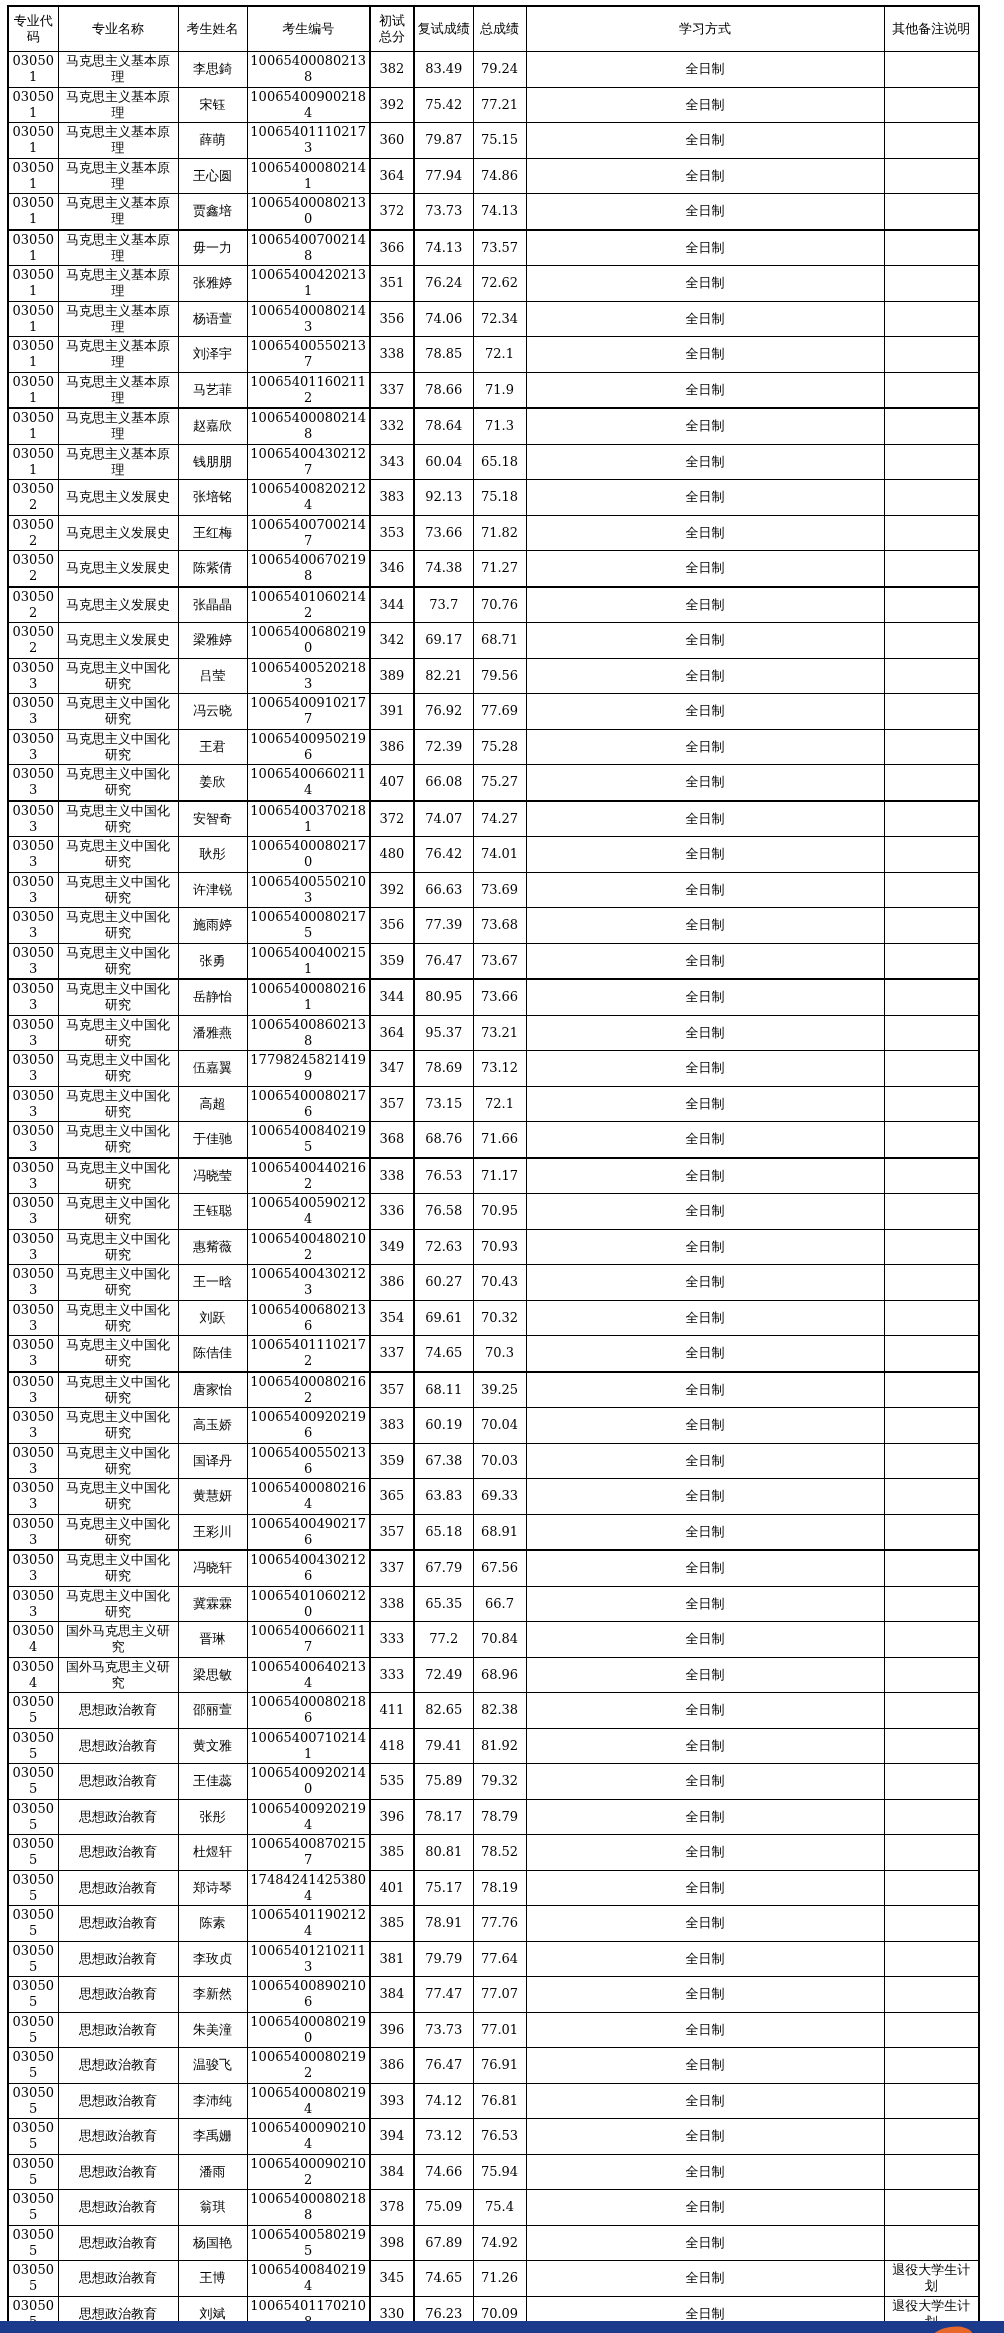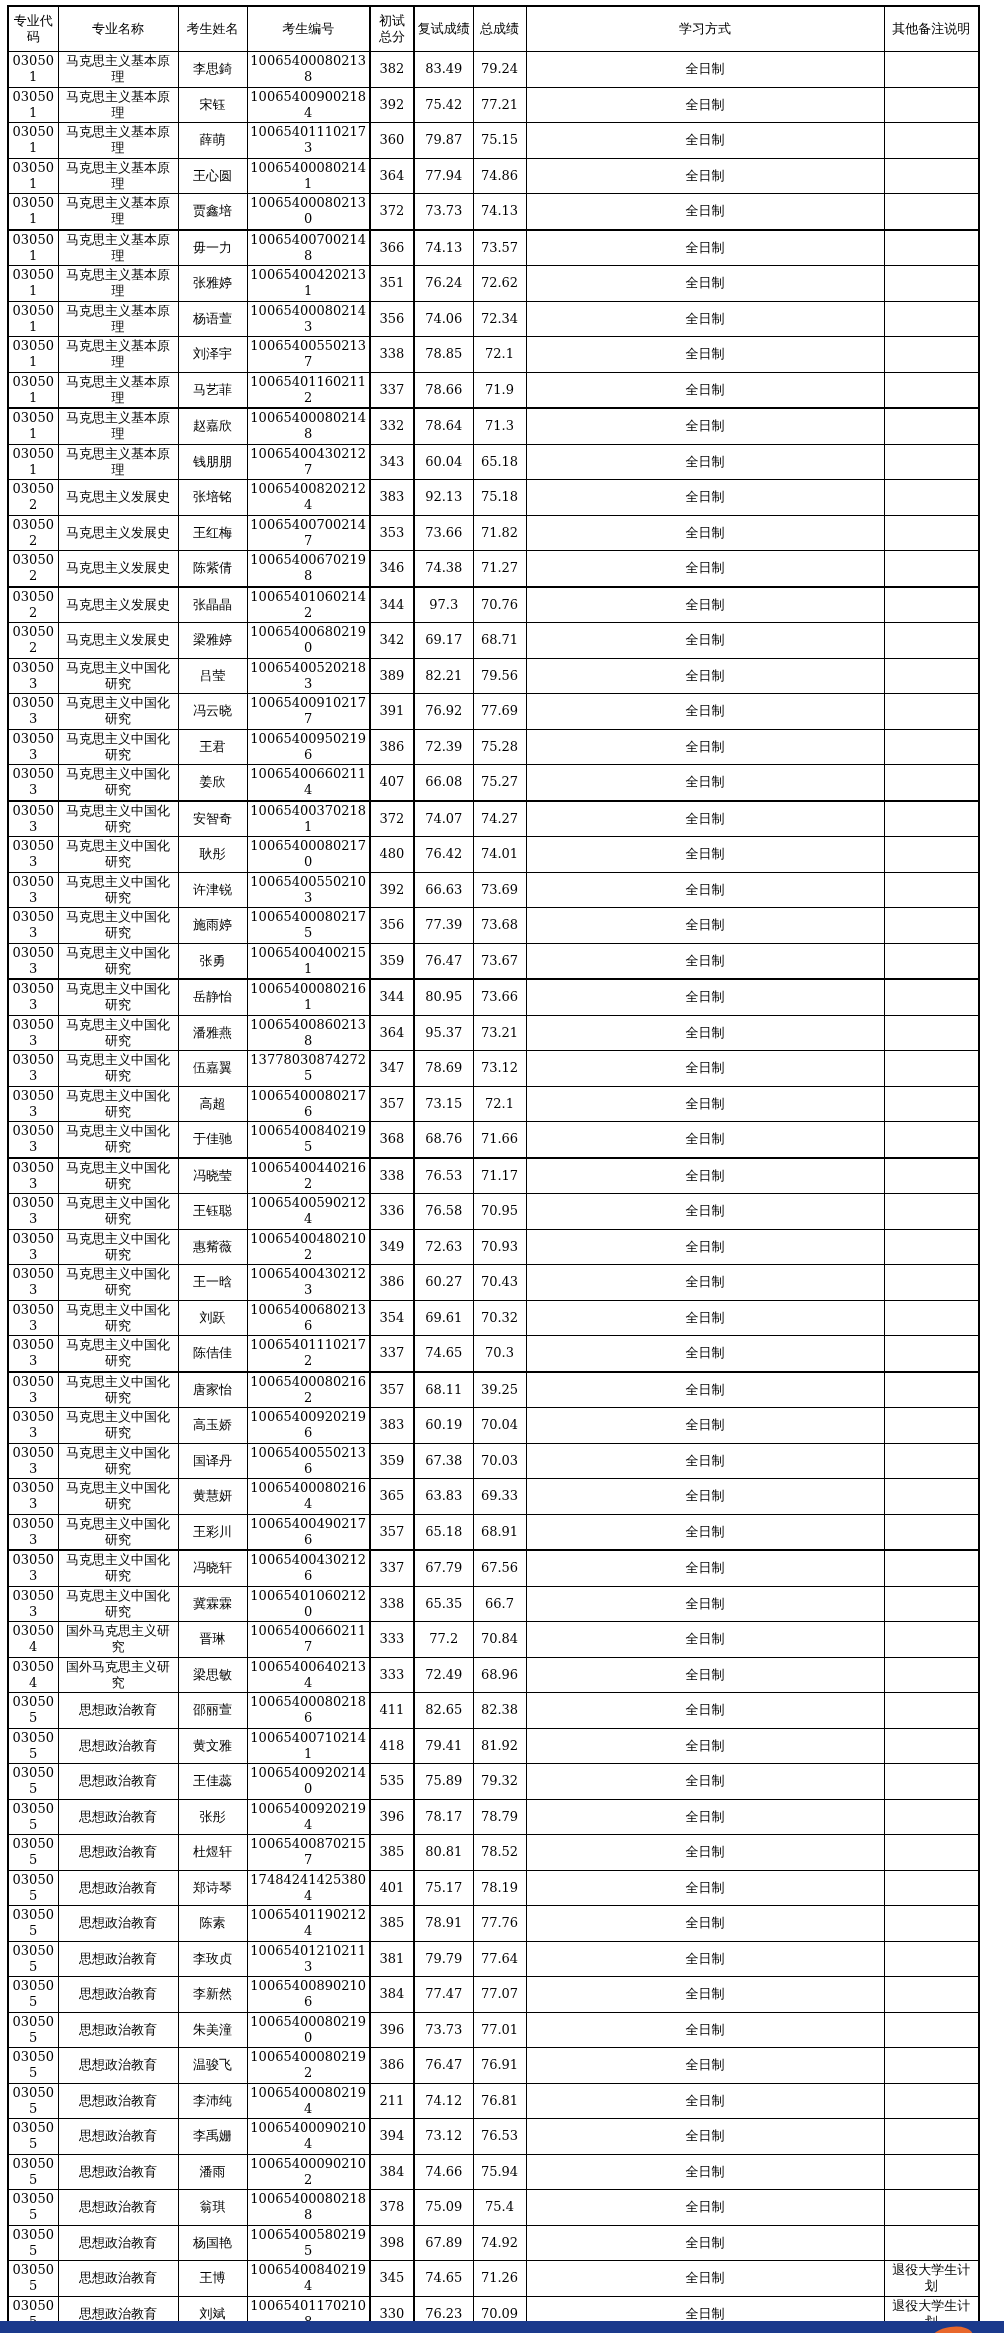--- a/index.html
+++ b/index.html
@@ -229,21 +229,21 @@
           <td>71.27</td>
           <td>全日制</td>
           <td></td>
         </tr>
         <tr>
           <td>030502</td>
           <td>马克思主义发展史</td>
           <td>张晶晶</td>
           <td>100654010602142</td>
           <td>344</td>
-          <td>97.3</td>
+          <td>73.7</td>
           <td>70.76</td>
           <td>全日制</td>
           <td></td>
         </tr>
         <tr>
           <td>030502</td>
           <td>马克思主义发展史</td>
           <td>梁雅婷</td>
           <td>100654006802190</td>
           <td>342</td>
@@ -370,21 +370,21 @@
           <td>364</td>
           <td>95.37</td>
           <td>73.21</td>
           <td>全日制</td>
           <td></td>
         </tr>
         <tr>
           <td>030503</td>
           <td>马克思主义中国化研究</td>
           <td>伍嘉翼</td>
-          <td>137780308742725</td>
+          <td>177982458214199</td>
           <td>347</td>
           <td>78.69</td>
           <td>73.12</td>
           <td>全日制</td>
           <td></td>
         </tr>
         <tr>
           <td>030503</td>
           <td>马克思主义中国化研究</td>
           <td>高超</td>
@@ -690,21 +690,21 @@
           <td>76.47</td>
           <td>76.91</td>
           <td>全日制</td>
           <td></td>
         </tr>
         <tr>
           <td>030505</td>
           <td>思想政治教育</td>
           <td>李沛纯</td>
           <td>100654000802194</td>
-          <td>211</td>
+          <td>393</td>
           <td>74.12</td>
           <td>76.81</td>
           <td>全日制</td>
           <td></td>
         </tr>
         <tr>
           <td>030505</td>
           <td>思想政治教育</td>
           <td>李禹姗</td>
           <td>100654000902104</td>

